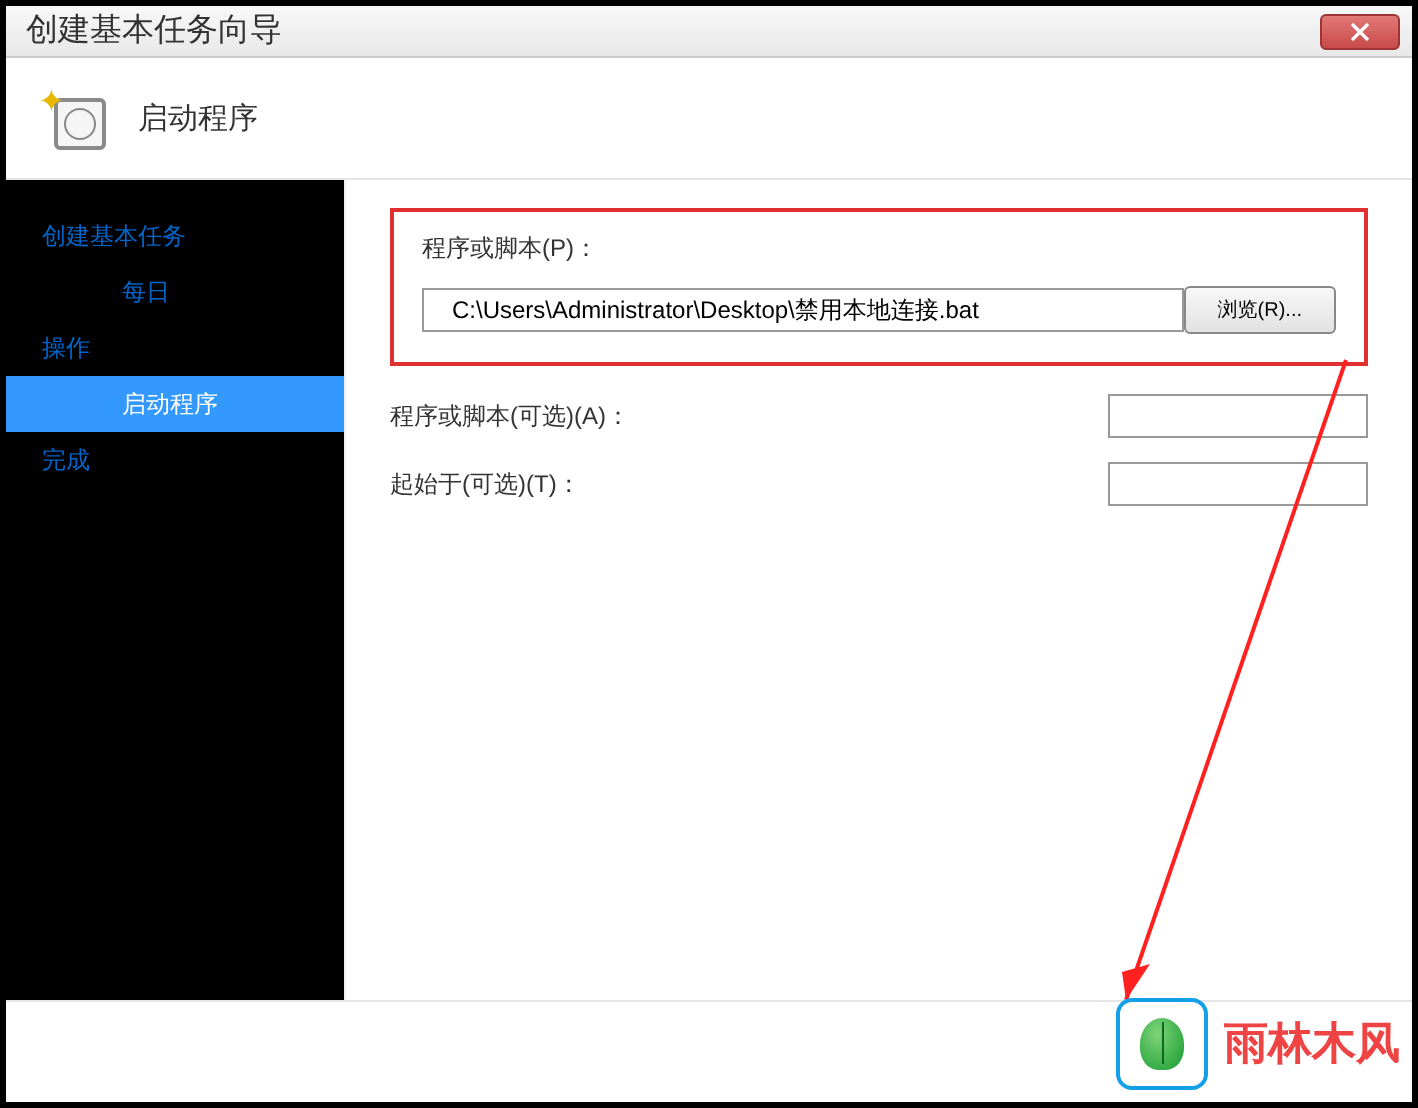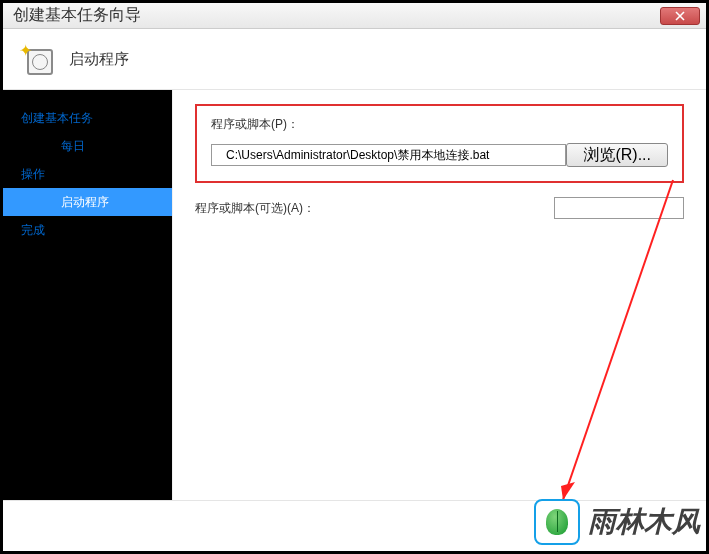--- a/index.html
+++ b/index.html
@@ -117,21 +117,21 @@
     font-size: 12px;
     background: #fff;
   }
   .text-input.small { width: 130px; flex: none; }
   .browse-btn {
     height: 24px;
     padding: 0 16px;
     background: linear-gradient(to bottom, #f8f8f8, #e2e2e2);
     border: 1px solid #888;
     border-radius: 3px;
-    font-size: 16px;
+    font-size: 10px;
     cursor: pointer;
   }
   .below-rows { padding: 0 0 0 0; }
   .below-rows .form-row { margin-bottom: 12px; }
   .below-rows .form-label { width: 120px; }
   .below-rows .spacer { flex: 1; }
   .footer {
     height: 50px;
     position: relative;
   }
@@ -150,21 +150,21 @@
   .wm-leaf {
     width: 22px; height: 26px;
     background: radial-gradient(ellipse at 40% 30%, #7ed47a, #169a2f);
     border-radius: 60% 60% 50% 50%;
     position: relative;
   }
   .wm-leaf::after{
     content:""; position:absolute; left:48%; top:8%; width:1px; height:80%;
     background:#0d6a1f;
   }
-  .wm-text { font-family: "SimHei", sans-serif; font-size: 28px; color:#404040; font-style: italic; font-weight: bold;}
+  .wm-text { font-family: "SimHei", sans-serif; font-size: 22px; color:#ef4444; font-weight: bold;}
   .wm-url { font-size: 14px; color:#14a0e8; display:block; font-style: italic;}
 </style>
 </head>
 <body>
 
 <div class="window">
 
   <div class="titlebar">
     <span class="titlebar-title">创建基本任务向导</span>
     <div class="close-btn">
@@ -204,20 +204,25 @@
           <button class="browse-btn">浏览(R)...</button>
         </div>
       </div>
 
       <div class="below-rows">
         <div class="form-row">
           <span class="form-label">程序或脚本(可选)(A)：</span>
           <span class="spacer"></span>
           <input class="text-input small" type="text" value="" style="">
         </div>
+        <div class="form-row">
+          <span class="form-label">起始于(可选)(T)：</span>
+          <span class="spacer"></span>
+          <input class="text-input small" type="text" value="" style="">
+        </div>
       </div>
 
       <svg style="position:absolute; left:190px; top:70px; width:320px; height:360px; pointer-events:none">
         <line x1="310" y1="20" x2="200" y2="340" stroke="#ff2020" stroke-width="2"></line>
         <polygon points="200,340 212,322 198,326" fill="#ff2020"></polygon>
       </svg>
 
     </div>
   </div>
 

